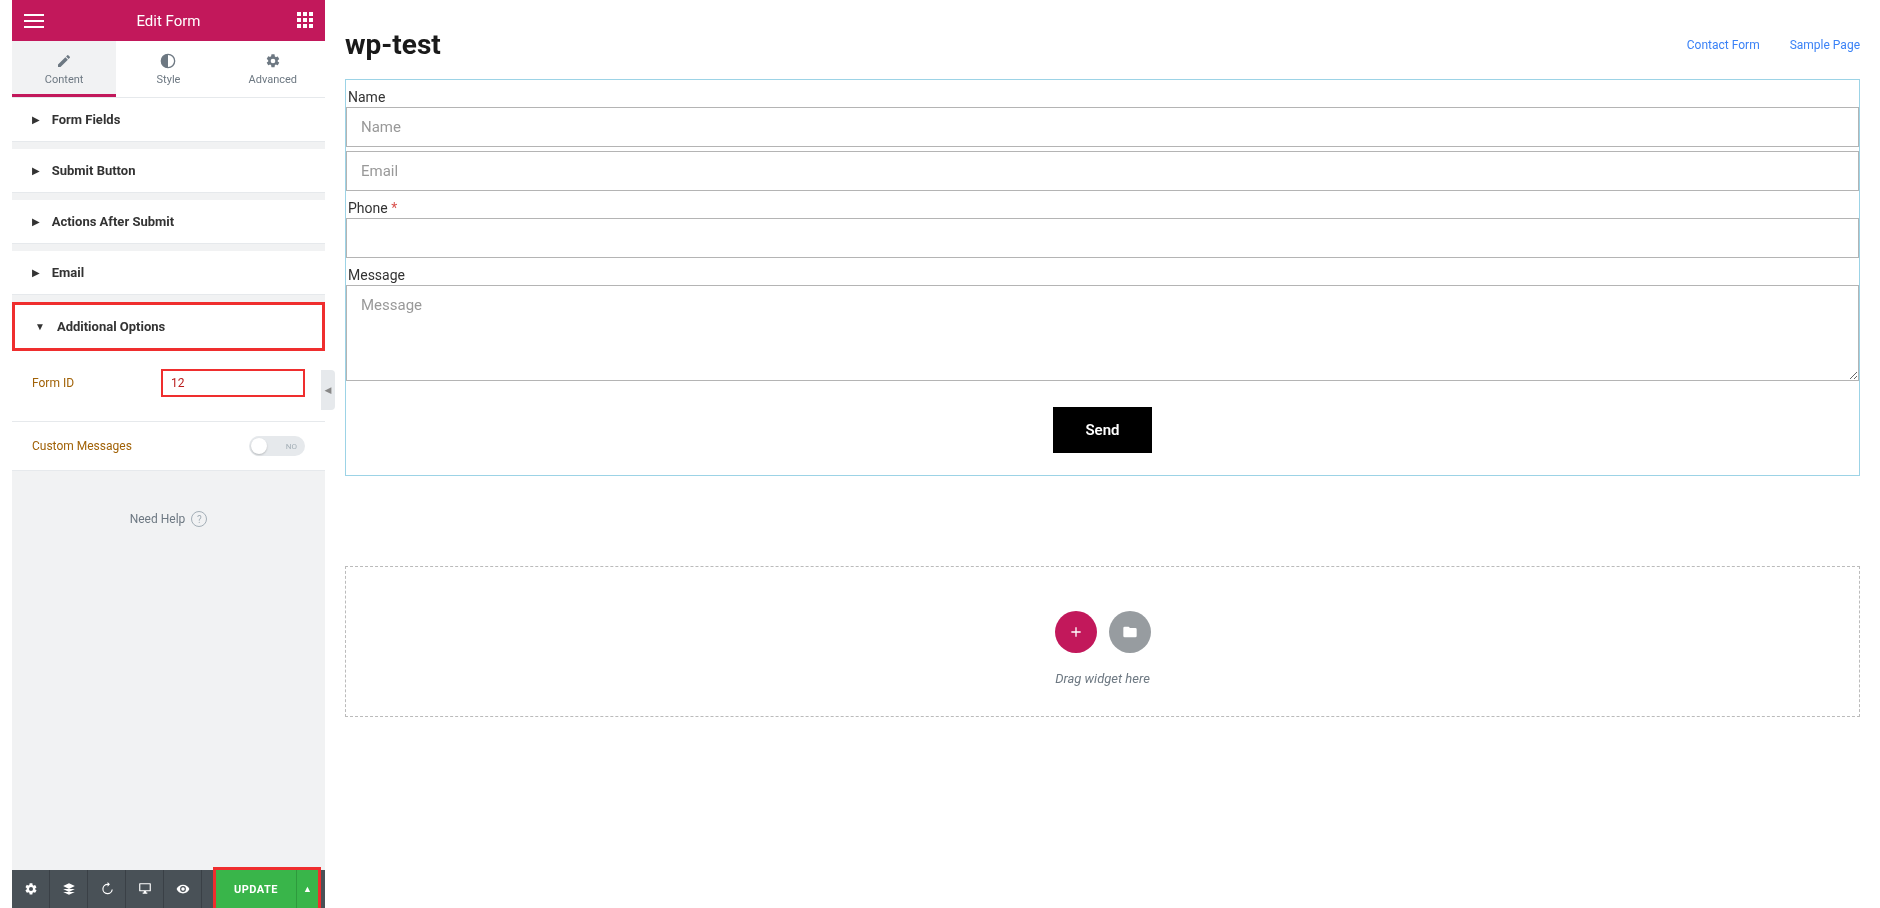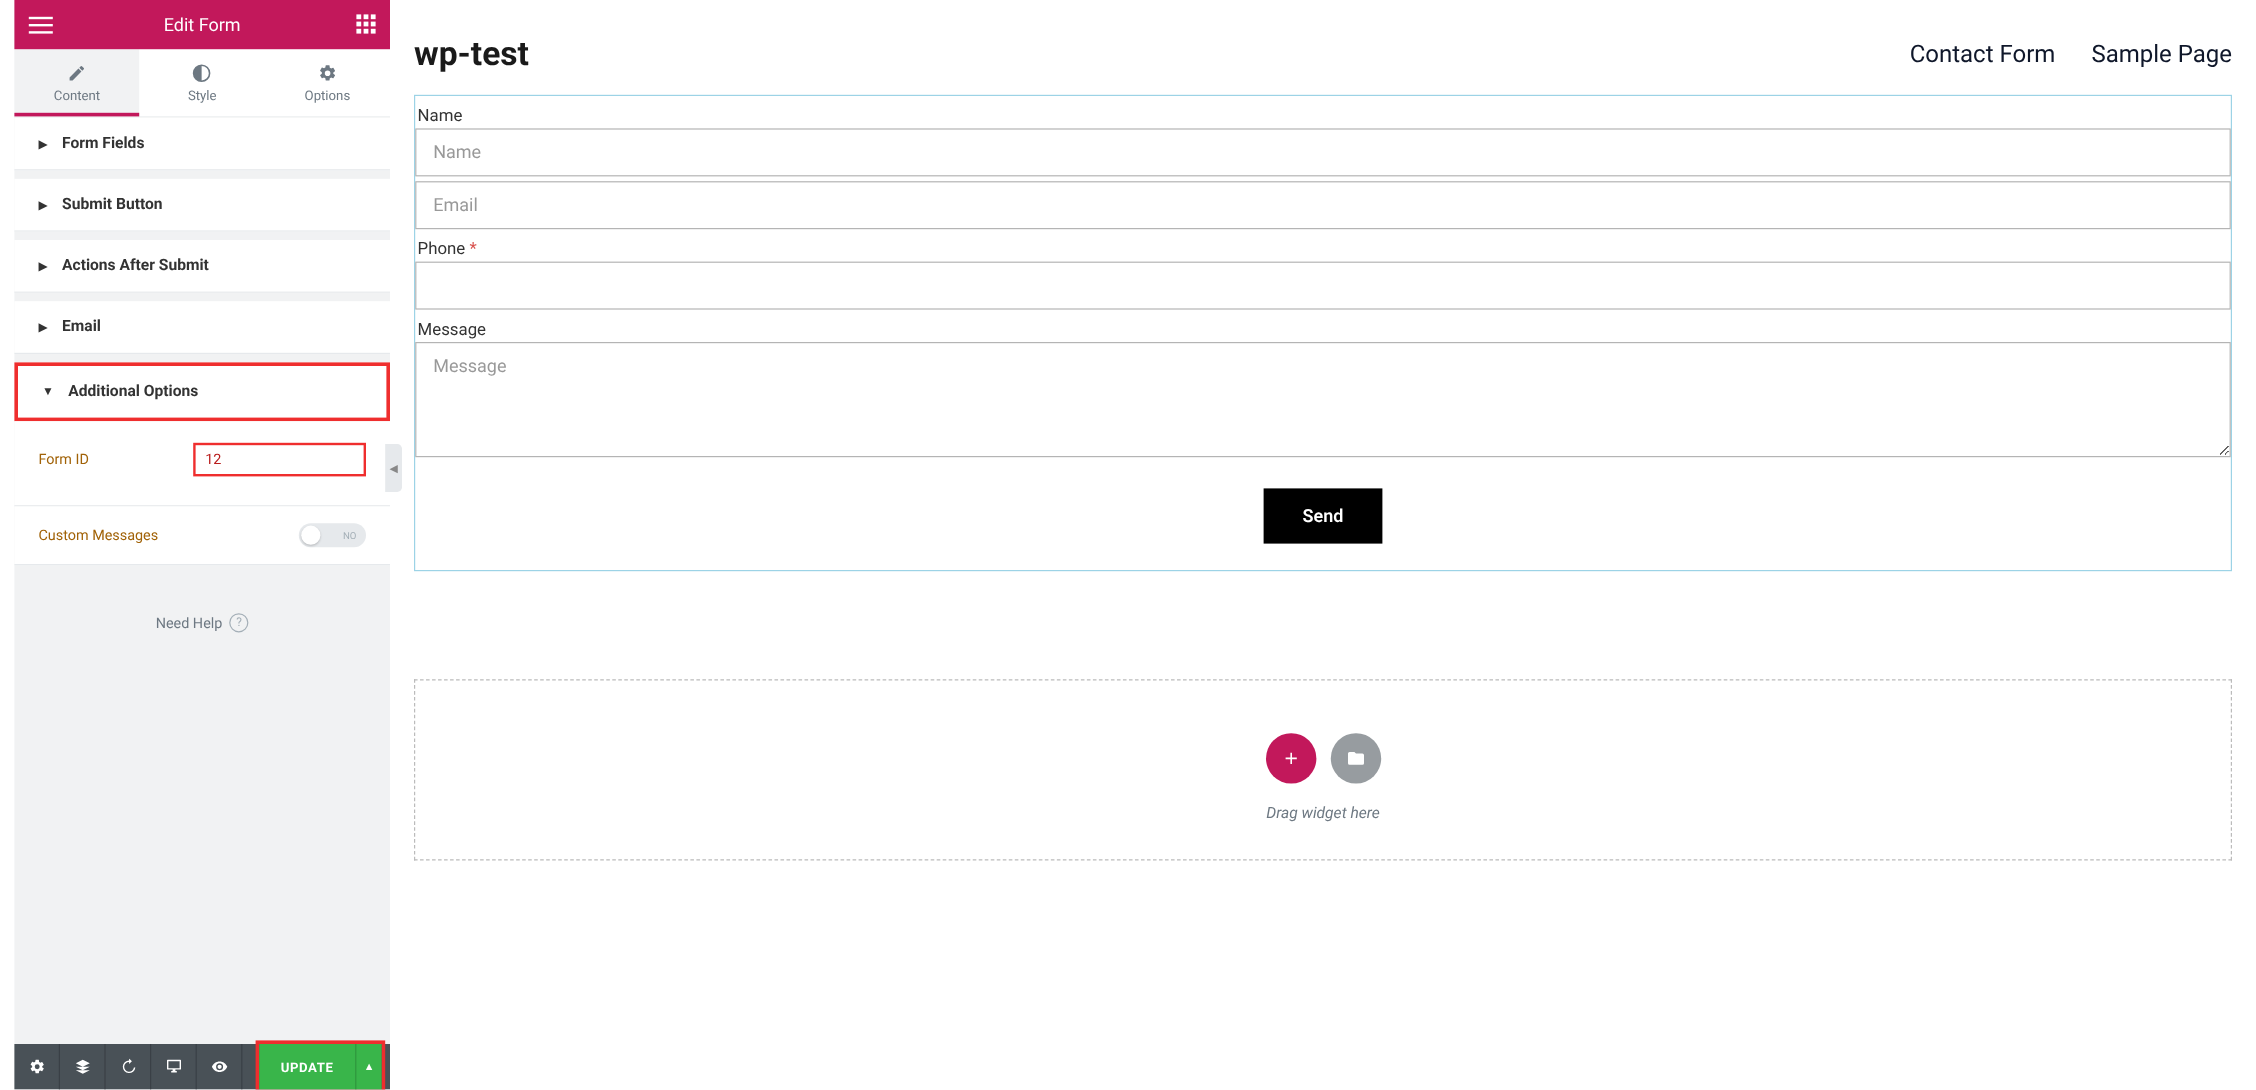--- a/index.html
+++ b/index.html
@@ -45,21 +45,21 @@
 .update-btn { background: #39b54a; color: #fff; border: none; padding: 0 18px; font-size: 11px; font-weight: 700; cursor: pointer; letter-spacing: .5px; }
 .update-caret { background: #39b54a; color: #fff; border: none; border-left: 1px solid #2e9a3d; width: 22px; font-size: 9px; cursor: pointer; }
 
 .collapse-handle { position: absolute; right: -10px; top: 370px; width: 14px; height: 40px; background: #e6e9ec; border-radius: 0 4px 4px 0; display: flex; align-items: center; justify-content: center; font-size: 9px; color: #888; cursor: pointer; }
 
 
 .main { flex: 1; overflow-y: auto; padding: 0 20px; }
 .main-header { display: flex; align-items: center; justify-content: space-between; padding: 28px 0 18px; }
 .site-title { font-size: 28px; font-weight: 700; color: #1a1a1a; }
 .nav-links { display: flex; gap: 30px; }
-.nav-links a { font-size: 20px; color: #0f172a; text-decoration: none; }
+.nav-links a { font-size: 12px; color: #3b82f6; text-decoration: none; }
 
 .form-container { border: 1px solid #9cd3e6; padding: 0; }
 .form-field { padding: 4px 0 0; }
 .field-label { font-size: 14px; color: #333; padding: 5px 2px 2px; display: block; }
 .req { color: #d9534f; }
 .field-input { width: 100%; padding: 10px 14px; font-size: 15px; border: 1px solid #b4b4b4; color: #333; font-family: inherit; }
 .field-input::placeholder { color: #999; }
 textarea.field-input { height: 96px; resize: both; }
 .send-row { padding: 22px 0; text-align: center; }
 .send-btn { background: #000; color: #fff; border: none; padding: 14px 32px; font-size: 15px; font-weight: 600; cursor: pointer; }
@@ -114,21 +114,21 @@
           </svg>
       </span>
       <span>Style</span>
     </div>
     <div class="tab">
       <span class="tab-icon">
         <svg width="16" height="16" viewBox="0 0 24 24" fill="#6d7882" style="margin:0 auto">
             <path d="M19.14 12.94a7.49 7.49 0 0 0 .05-.94 7.49 7.49 0 0 0-.05-.94l2.03-1.58a.5.5 0 0 0 .12-.64l-1.92-3.32a.5.5 0 0 0-.6-.22l-2.39.96a7.03 7.03 0 0 0-1.62-.94l-.36-2.54A.5.5 0 0 0 13.9 2h-3.84a.5.5 0 0 0-.49.42l-.36 2.54c-.58.24-1.12.55-1.62.94l-2.39-.96a.5.5 0 0 0-.6.22L2.68 8.48a.5.5 0 0 0 .12.64l2.03 1.58a7.49 7.49 0 0 0-.05.94c0 .32.02.63.05.94l-2.03 1.58a.5.5 0 0 0-.12.64l1.92 3.32c.14.24.42.34.6.22l2.39-.96c.5.39 1.04.7 1.62.94l.36 2.54c.4.24.25.42.49.42h3.84c.24 0 .45-.18.49-.42l.36-2.54c.58-.24 1.12-.55 1.62-.94l2.39.96c.18.12.46.02.6-.22l1.92-3.32a.5.5 0 0 0-.12-.64l-2.03-1.58zM12 15.5A3.5 3.5 0 1 1 12 8.5a3.5 3.5 0 0 1 0 7z"></path>
           </svg>
       </span>
-      <span>Options</span>
+      <span>Advanced</span>
     </div>
   </div>
 
   <div class="panel-section">
     <span class="caret">▶</span>
     <span class="label">Form Fields</span>
   </div>
   <div class="panel-section">
     <span class="caret">▶</span>
     <span class="label">Submit Button</span>

